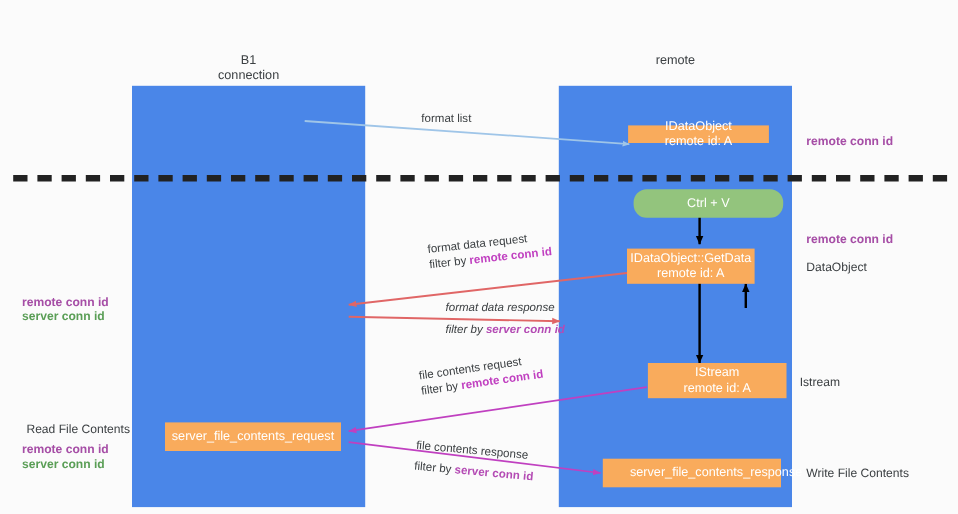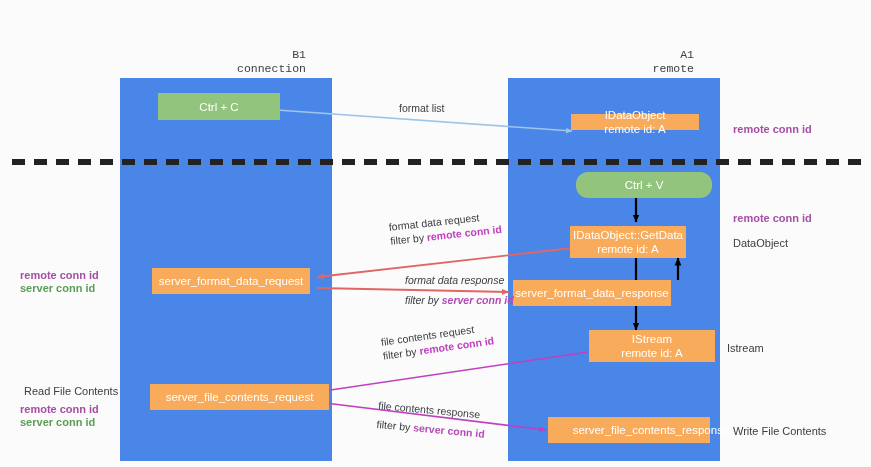--- a/index.html
+++ b/index.html
@@ -26,26 +26,25 @@
     width: 871px;
     text-align: center;
     font-size: 15px;
     color: #3c4043;
     line-height: 20px;
     letter-spacing: .1px;
   }
 
   
   .col-header {
-    text-align: right;
+    text-align: center;
     font-size: 11.5px;
     color: #3c4043;
     line-height: 14px;
     width: 160px;
-    font-family: Liberation Mono, monospace;
   }
 
   
   .lane {
     background: #4a86e8;
     top: 78px;
     height: 383px;
   }
   #lane-b1 { left: 120px; width: 212px; }
   #lane-a1 { left: 508px; width: 212px; }
@@ -99,21 +98,20 @@
 <body>
 
 <div id="stage">
 
 
   <div class="abs col-header" style="left:146px; top:48px;">
     <div>B1</div>
     <div>connection</div>
   </div>
   <div class="abs col-header" style="left:534px; top:48px;">
-    <div>A1</div>
     <div>remote</div>
   </div>
 
   <div class="abs lane" id="lane-b1"></div>
   <div class="abs lane" id="lane-a1"></div>
 
   <svg class="abs" id="wires" viewBox="0 0 871 467" xmlns="http://www.w3.org/2000/svg">
     <defs>
       <marker id="ah-blue" markerWidth="7" markerHeight="7" refX="6" refY="3.1" orient="auto" markerUnits="userSpaceOnUse">
         <path d="M0,0.4 L6.6,3.1 L0,5.8 z" fill="#9fc5e8"></path>
@@ -141,60 +139,51 @@
 
     <path d="M636,256 L636,330" stroke="#000000" stroke-width="2.2" fill="none" marker-end="url(#ah-black)"></path>
 
     <path d="M678,280 L678,258" stroke="#000000" stroke-width="2.2" fill="none" marker-end="url(#ah-black)"></path>
 
     <path d="M588,352 L317,392" stroke="#c040c0" stroke-width="1.6" fill="none" marker-end="url(#ah-magenta)"></path>
 
     <path d="M317,402 L546,430" stroke="#c040c0" stroke-width="1.6" fill="none" marker-end="url(#ah-magenta)"></path>
   </svg>
 
-  <div class="abs box box-green" style="left:158px; top:93px; width:122px; height:27px;">
-    <span>Ctrl + C</span>
-  </div>
 
   <div class="abs box box-orange" style="left:571px; top:114px; width:128px; height:16px;">
     <span>IDataObject</span>
     <span class="l2">remote id: A</span>
   </div>
 
   <div class="abs box box-green" style="left:576px; top:172px; width:136px; height:26px;border-radius:12px;">
     <span>Ctrl + V</span>
   </div>
 
   <div class="abs box box-orange" style="left:570px; top:226px; width:116px; height:32px;">
     <span>IDataObject::GetData</span>
     <span class="l2">remote id: A</span>
   </div>
 
-  <div class="abs box box-orange" style="left:152px; top:268px; width:158px; height:26px;">
-    <span>server_format_data_request</span>
-  </div>
-
-  <div class="abs box box-orange" style="left:513px; top:280px; width:158px; height:26px;">
-    <span>server_format_data_response</span>
-  </div>
+
 
   <div class="abs box box-orange" style="left:589px; top:330px; width:126px; height:32px;">
     <span>IStream</span>
     <span class="l2">remote id: A</span>
   </div>
 
-  <div class="abs box box-orange" style="left:150px; top:384px; width:179px; height:26px;align-items:center;">
+  <div class="abs box box-orange" style="left:150px; top:384px; width:160px; height:26px;align-items:center;">
     <span>server_file_contents_request</span>
   </div>
 
   <div class="abs box box-orange" style="left:548px; top:417px; width:162px; height:26px;padding-left:48px;">
     <span>server_file_contents_response</span>
   </div>
 
-  <div class="abs edge-label" style="left:399px; top:101px;">
+  <div class="abs edge-label" style="left:383px; top:101px;">
     <span>format list</span>
   </div>
 
   <div class="abs edge-label" style="left:388px; top:220px; transform:rotate(-6.2deg); transform-origin:left top;">
     <div>format data request</div>
     <div><span>filter by </span><span class="hl-remote">remote conn id</span></div>
   </div>
 
   <div class="abs edge-label" style="left:405px; top:273px;font-style:italic;">
     <div>format data response</div>

